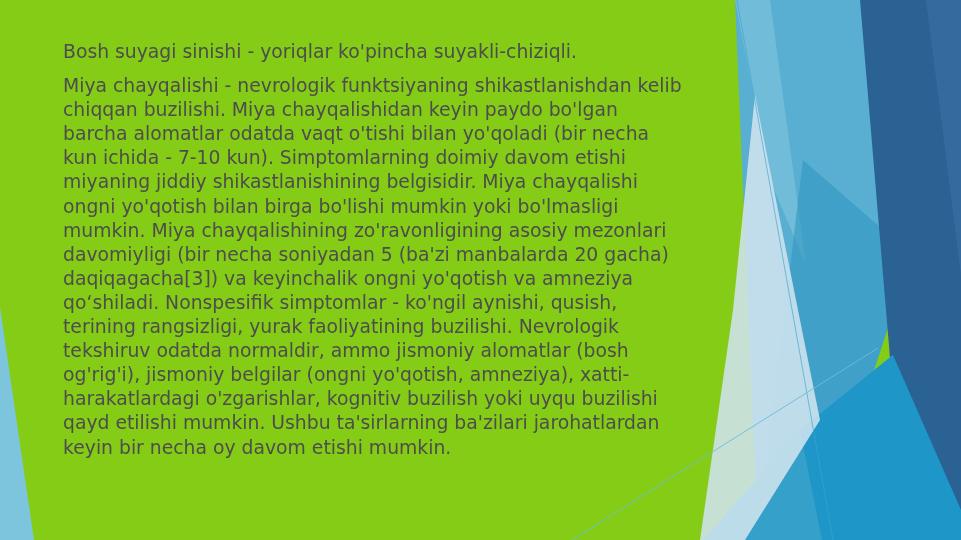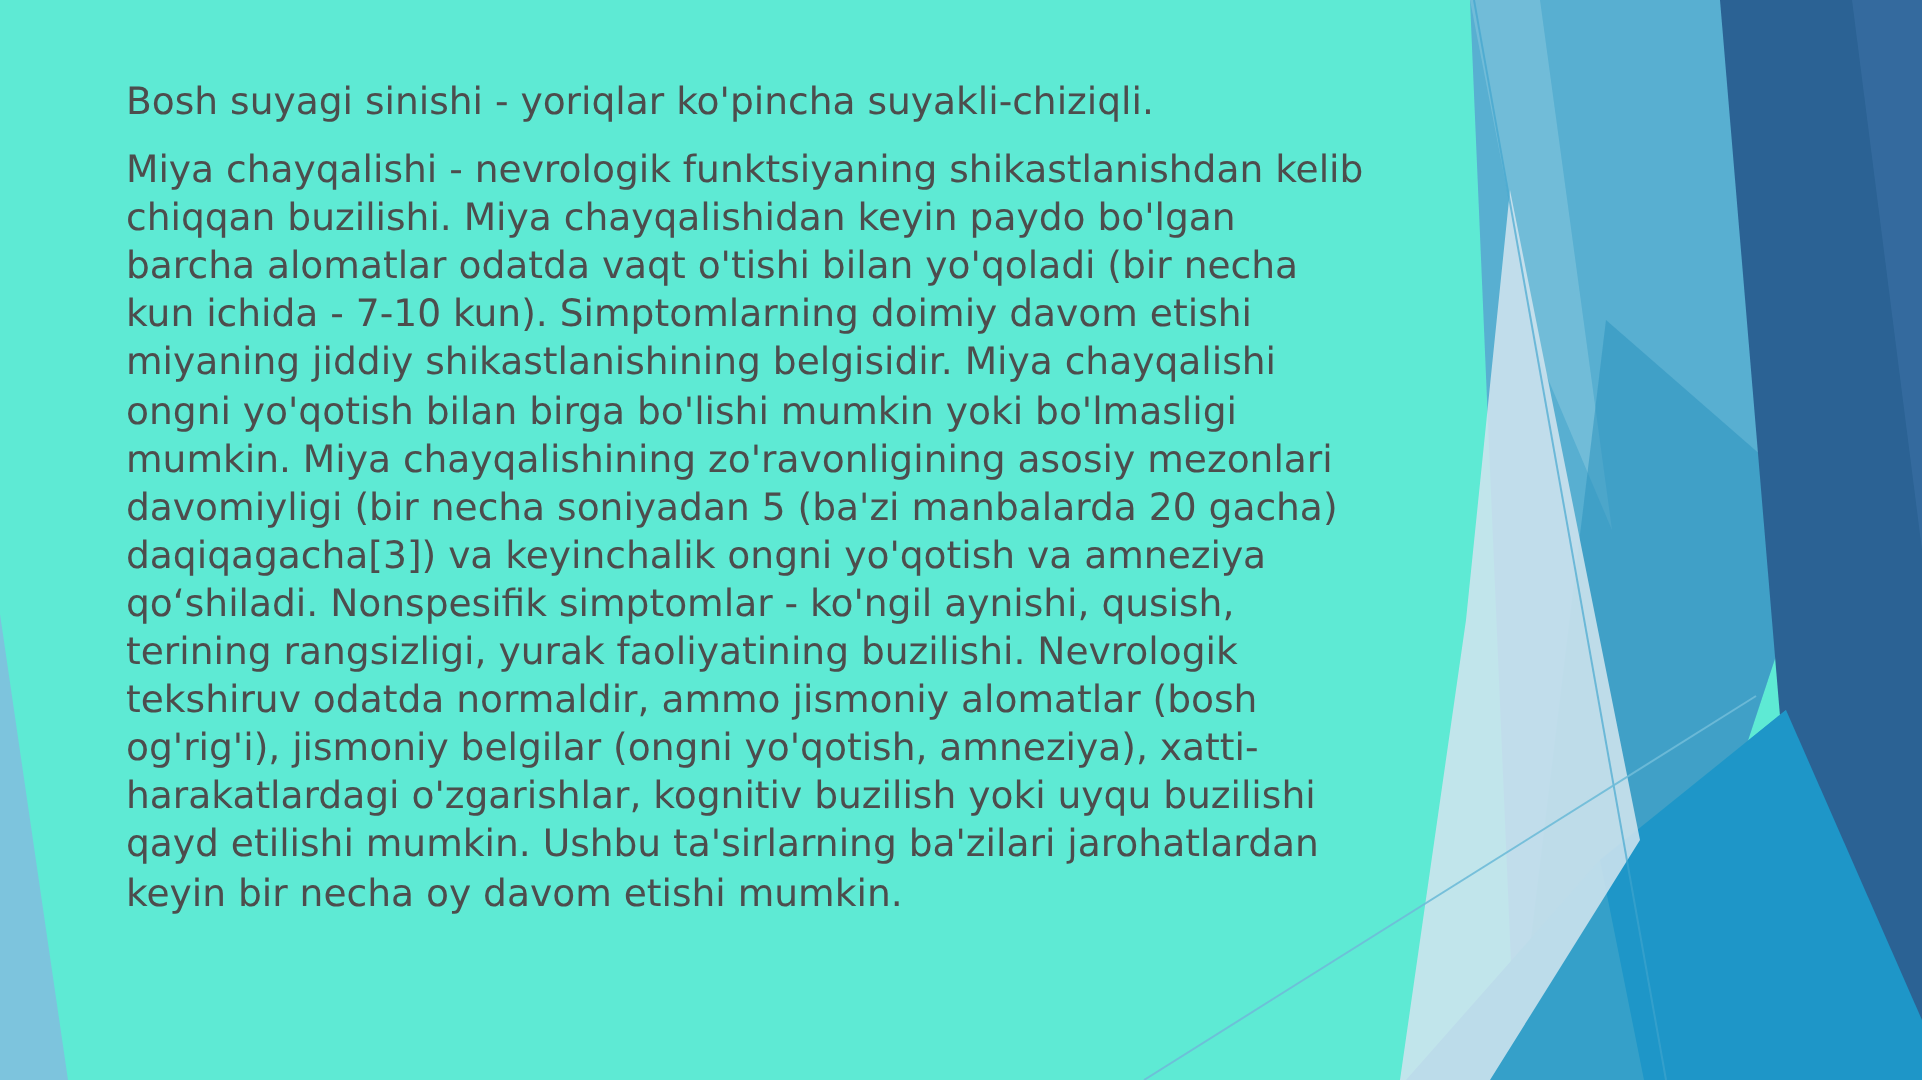--- a/index.html
+++ b/index.html
@@ -9,21 +9,21 @@
     height: 540px;
     overflow: hidden;
     background: #ffffff;
     font-family: "DejaVu Sans", "Liberation Sans", sans-serif;
   }
   .slide {
     position: absolute;
     top: 0; left: 0;
     width: 961px;
     height: 540px;
-    background: #5eead4;
+    background: #84cc16;
   }
   .deco {
     position: absolute;
     top: 0; left: 0;
     width: 961px;
     height: 540px;
     display: block;
   }
   .text-block {
     position: absolute;

